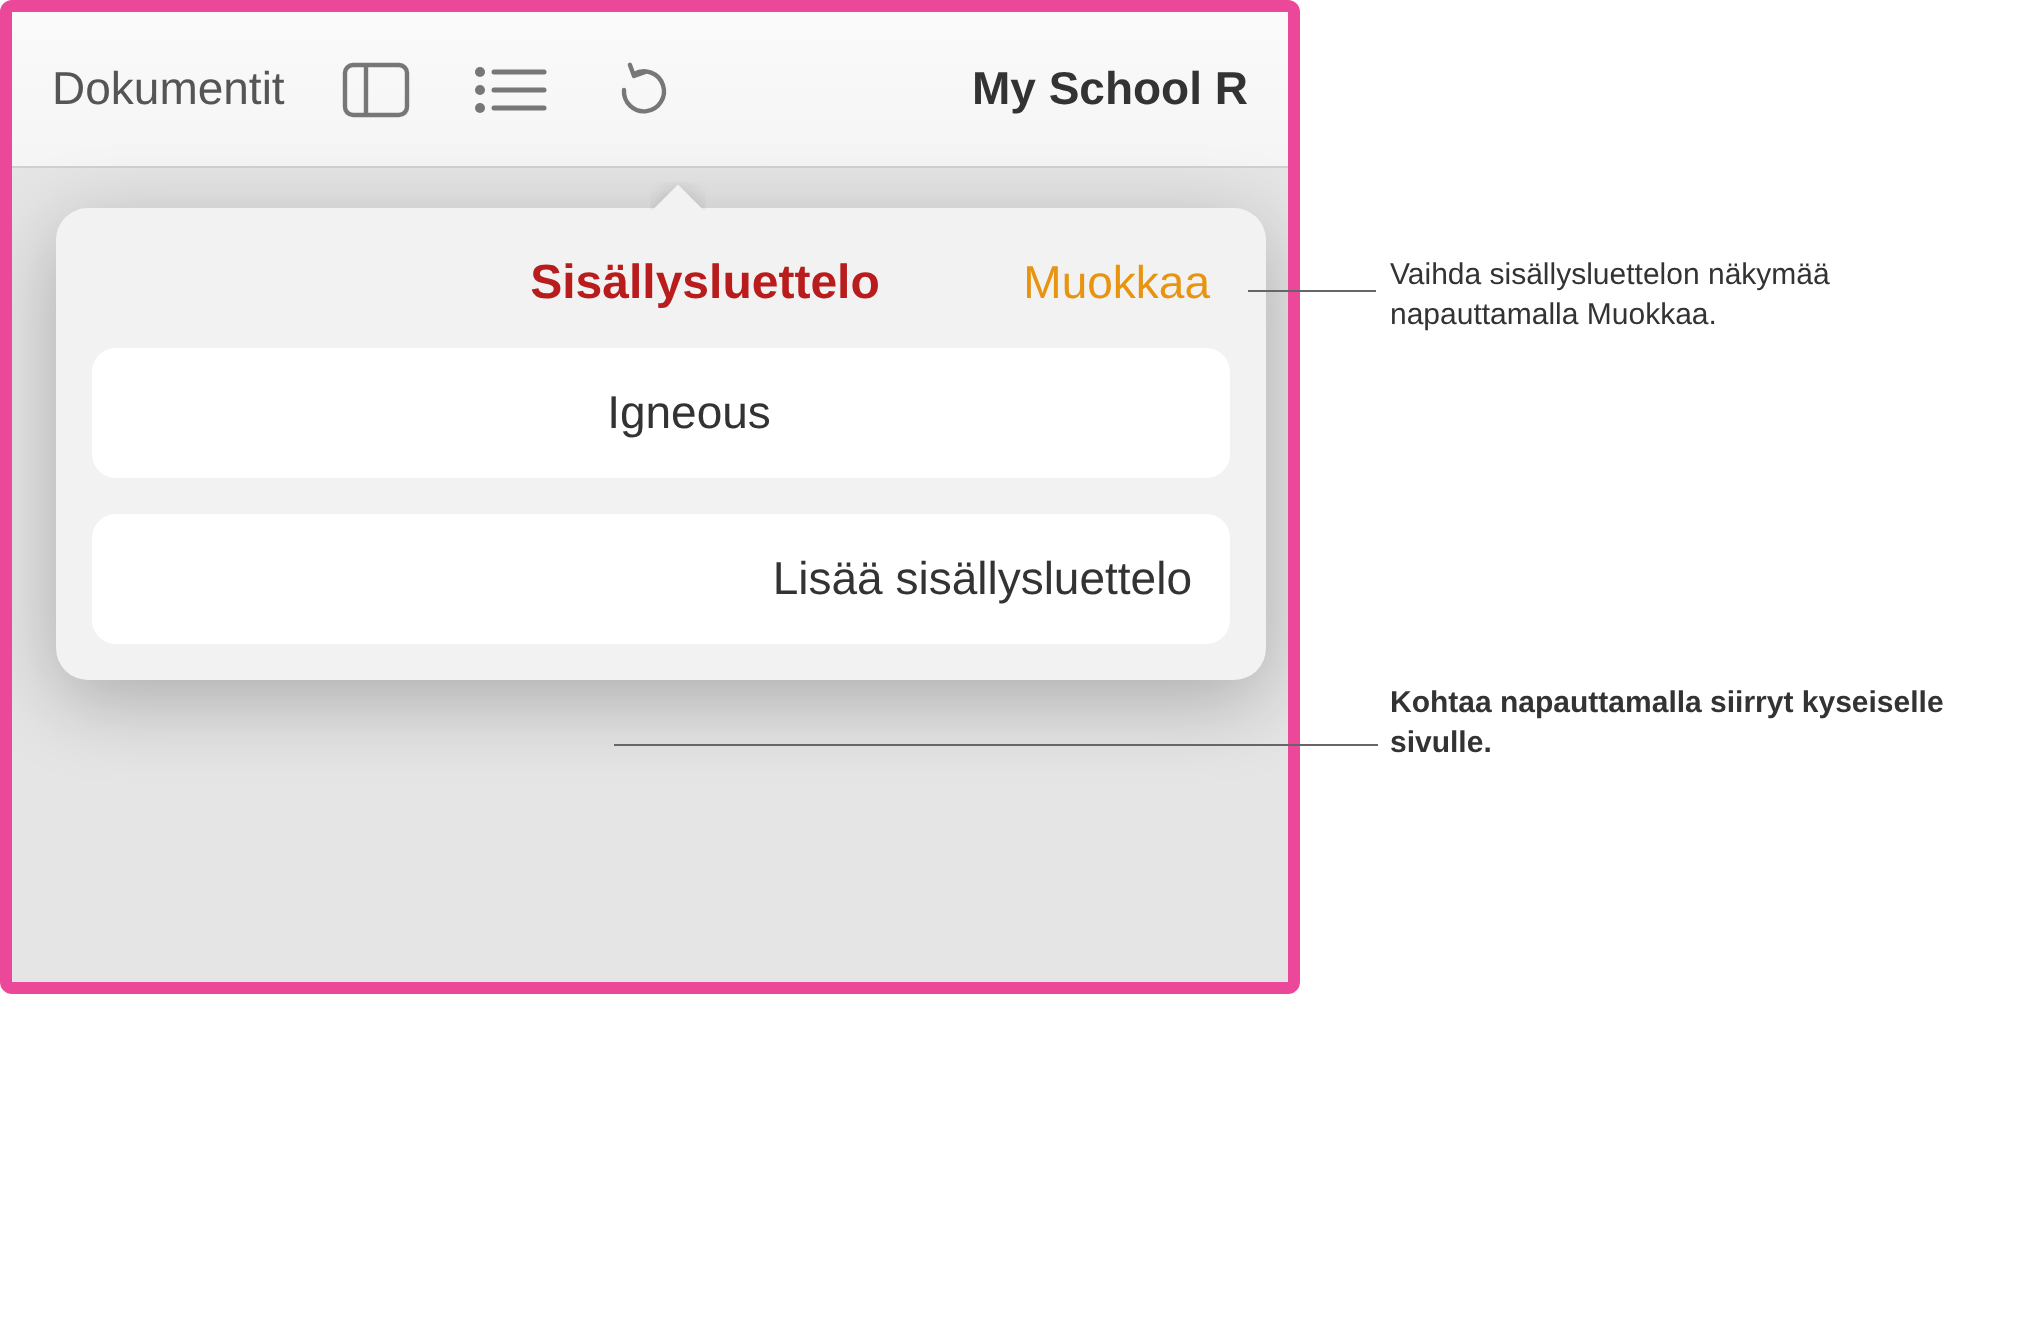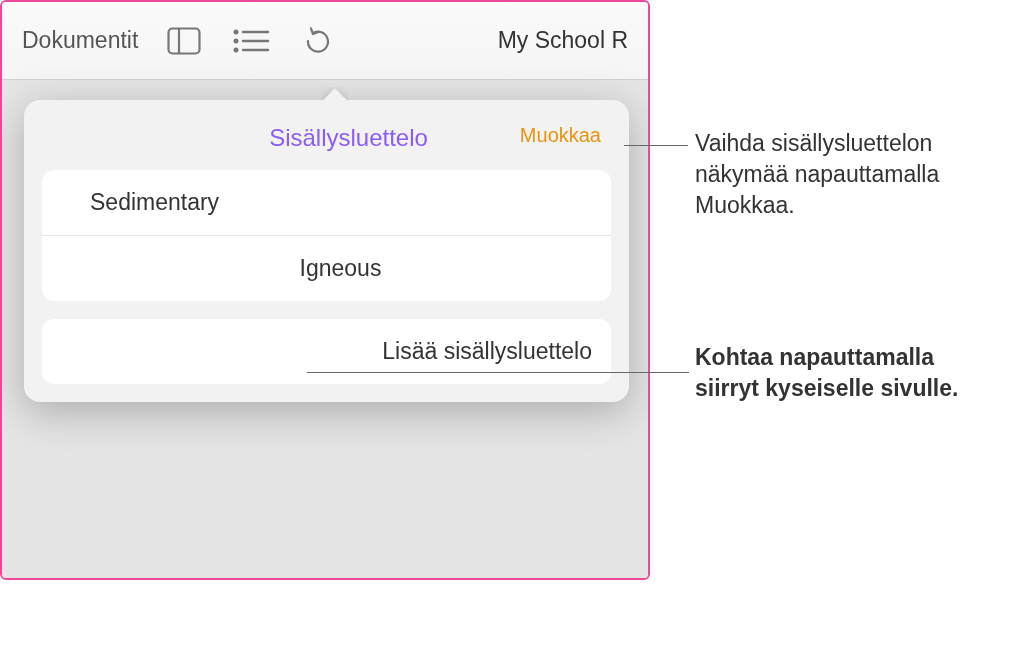--- a/index.html
+++ b/index.html
@@ -12,22 +12,22 @@
     body {
       width: 1013px;
       height: 660px;
       background: #fff;
       position: relative;
       overflow: hidden;
     }
 
     .app-container {
       width: 650px;
-      height: 580px;
-      border: 2px solid #ec4899;
+      height: 497px;
+      border: 6px solid #ec4899;
       border-radius: 6px;
       background: #fff;
       position: relative;
       overflow: hidden;
     }
 
     .toolbar {
       height: 78px;
       background: linear-gradient(to bottom, #fafafa, #f5f5f5);
       border-bottom: 1px solid #d0d0d0;
@@ -51,21 +51,21 @@
       justify-content: center;
       cursor: pointer;
     }
 
     .toolbar-spacer {
       flex: 1;
     }
 
     .document-title {
       font-size: 23px;
-      font-weight: 400;
+      font-weight: 700;
       color: #333;
     }
 
     .document-area {
       position: absolute;
       top: 78px;
       left: 0;
       right: 0;
       bottom: 0;
       background: #e5e5e5;
@@ -106,30 +106,30 @@
     .popover-header {
       display: flex;
       align-items: center;
       justify-content: center;
       position: relative;
       padding: 6px 0 18px 0;
     }
 
     .popover-title {
       font-size: 24px;
-      font-weight: 400;
-      color: #8b5cf6;
+      font-weight: 700;
+      color: #b91c1c;
       margin-left: 44px;
     }
 
     .popover-edit {
       position: absolute;
       right: 10px;
       top: 6px;
-      font-size: 20px;
+      font-size: 23px;
       color: #e8940f;
       cursor: pointer;
     }
 
     .toc-list {
       background: #fff;
       border-radius: 12px;
       overflow: hidden;
     }
 
@@ -156,21 +156,21 @@
       border-radius: 12px;
       padding: 19px;
       text-align: right;
       font-size: 23px;
       color: #333;
       cursor: pointer;
     }
 
     .callout {
       position: absolute;
-      font-size: 23px;
+      font-size: 15px;
       color: #333;
       line-height: 1.35;
     }
 
     .callout-1 {
       top: 128px;
       left: 695px;
       width: 310px;
     }
 
@@ -241,21 +241,20 @@
 
   <div class="popover">
     <div class="popover-arrow"></div>
 
     <div class="popover-header">
       <div class="popover-title">Sisällysluettelo</div>
       <div class="popover-edit">Muokkaa</div>
     </div>
 
     <div class="toc-list">
-      <div class="toc-item indent">Sedimentary</div>
       <div class="toc-item indent">Igneous</div>
     </div>
 
     <div class="add-button">Lisää sisällysluettelo</div>
   </div>
 
 </div>
 
 <div class="leader-line leader-1"></div>
 <div class="leader-line leader-2"></div>

